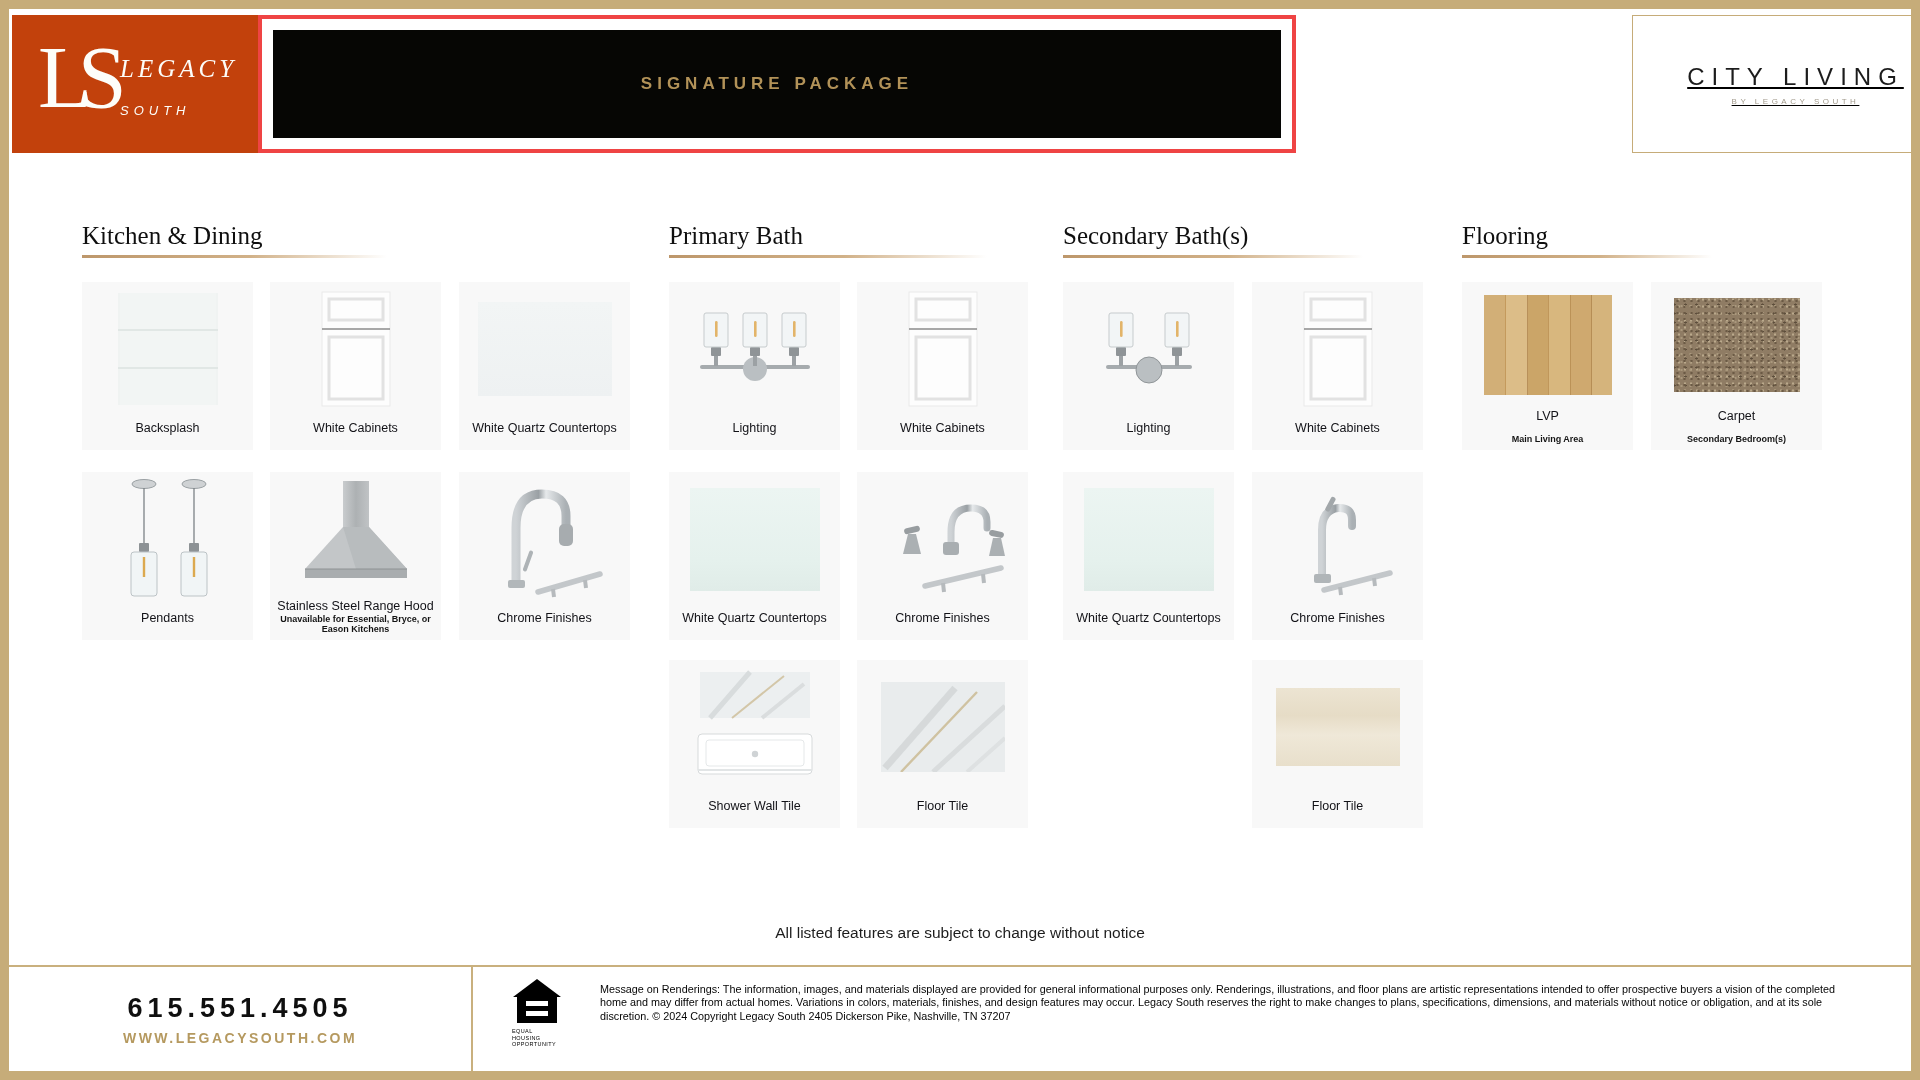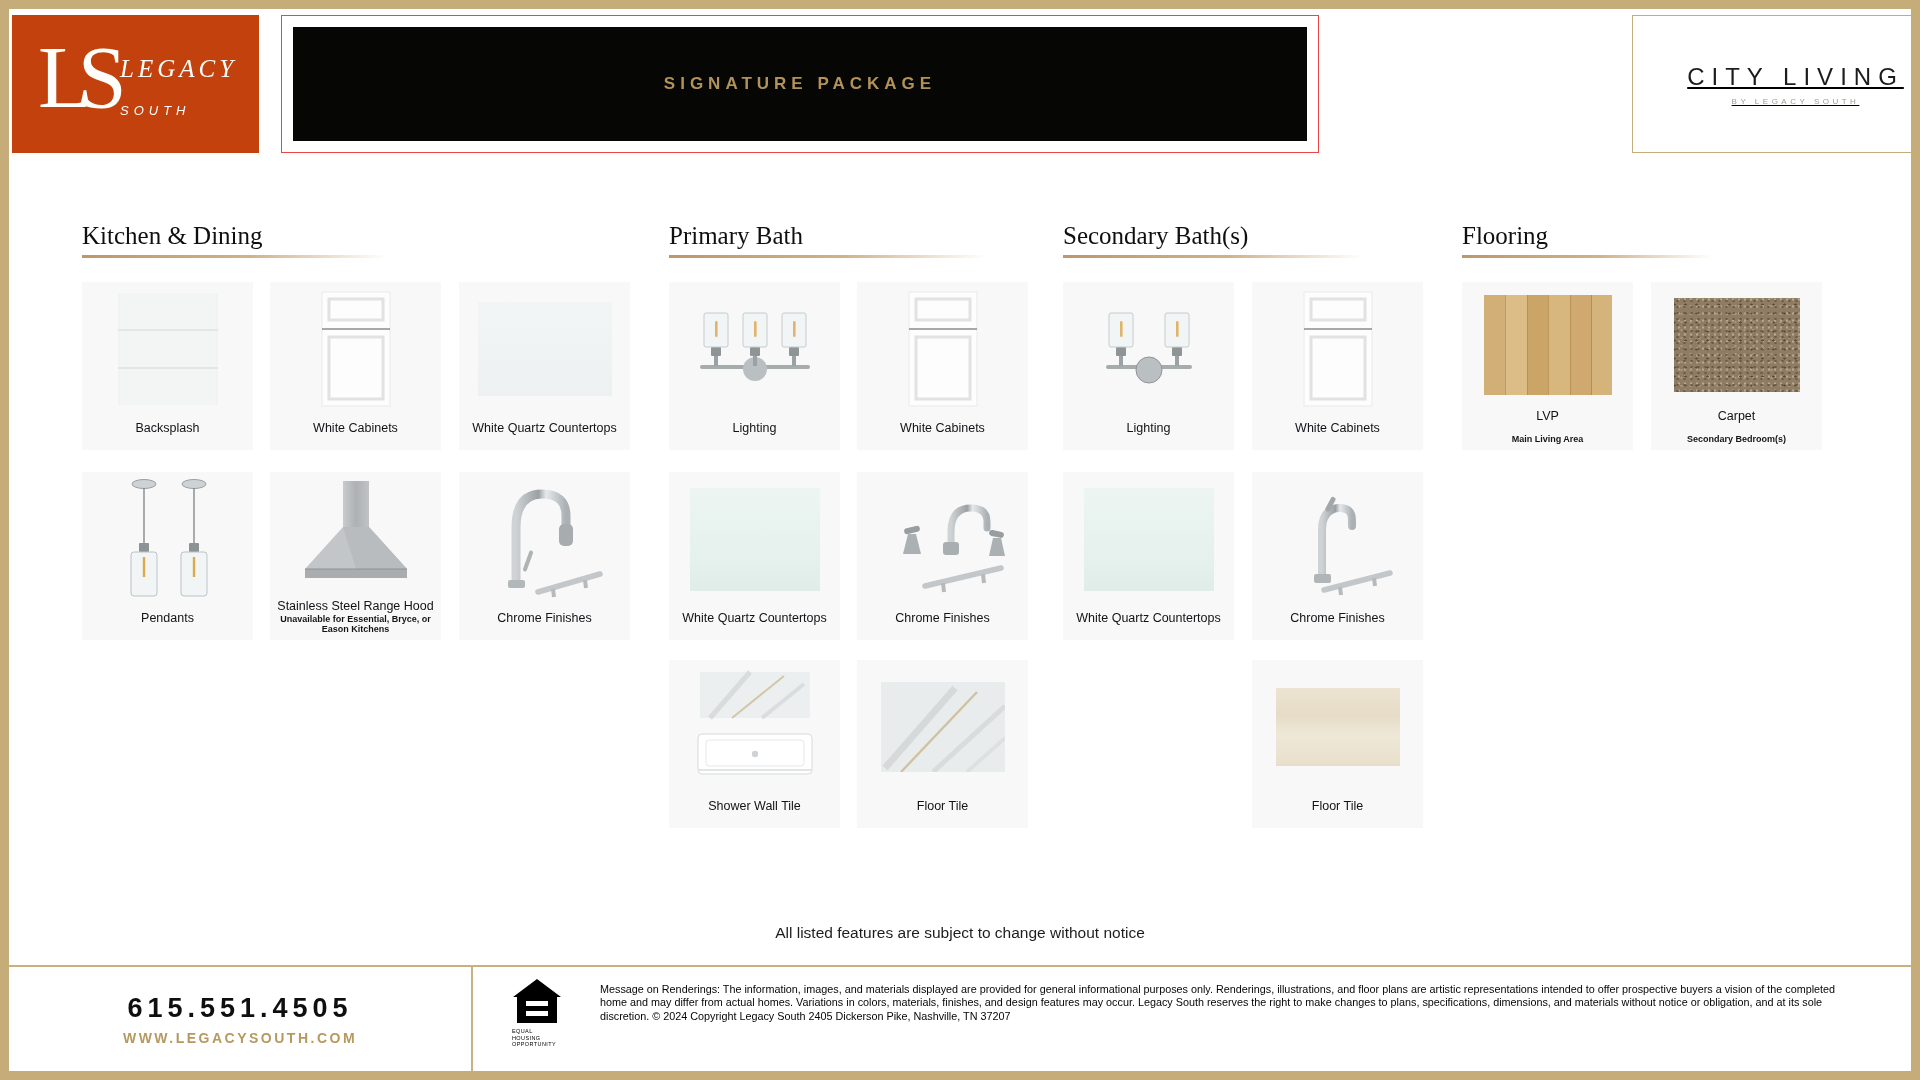--- a/index.html
+++ b/index.html
@@ -7,22 +7,22 @@
         border:9px solid #c6ac79;box-sizing:border-box;overflow:hidden;
         font-family:"Liberation Sans",sans-serif;}
   
   .ls-block{position:absolute;left:3px;top:6px;width:247px;height:138px;background:#c2410c;}
   .ls-mono{position:absolute;left:26px;top:8px;color:#fdfdf9;font-family:"Liberation Serif",serif;
            font-size:88px;line-height:110px;font-weight:400;}
   .ls-mono .s{margin-left:-14px;}
   .ls-wordmark{position:absolute;left:108px;top:40px;color:#fdfdf9;font-style:italic;}
   .ls-legacy{font-family:"Liberation Serif",serif;font-size:25px;letter-spacing:4px;}
   .ls-south{font-size:13px;letter-spacing:5px;margin-top:20px;}
-  .banner-box{position:absolute;left:272px;top:6px;width:1038px;height:138px;
-              border:1px solid #ef4444;background:#fff;box-sizing:border-box;}
+  .banner-box{position:absolute;left:249px;top:6px;width:1038px;height:138px;
+              border:4px solid #ef4444;background:#fff;box-sizing:border-box;}
   .banner-black{position:absolute;left:11px;top:11px;right:11px;bottom:11px;background:#060604;
                 display:flex;align-items:center;justify-content:center;}
   .banner-title{color:#b29258;font-size:17px;font-weight:700;letter-spacing:5px;}
   .city-box{position:absolute;left:1623px;top:6px;width:327px;height:138px;border:1px solid #c6ac79;
             background:#fff;box-sizing:border-box;display:flex;flex-direction:column;
             align-items:center;justify-content:center;text-decoration:underline;}
   .city-title{color:#1c1c1c;font-size:24px;font-weight:300;letter-spacing:7px;white-space:nowrap;}
   .city-sub{color:#a39b8d;font-size:8px;letter-spacing:3.5px;margin-top:6px;}
   
   .sec-title{position:absolute;top:213px;font-family:"Liberation Serif",serif;font-size:25px;

